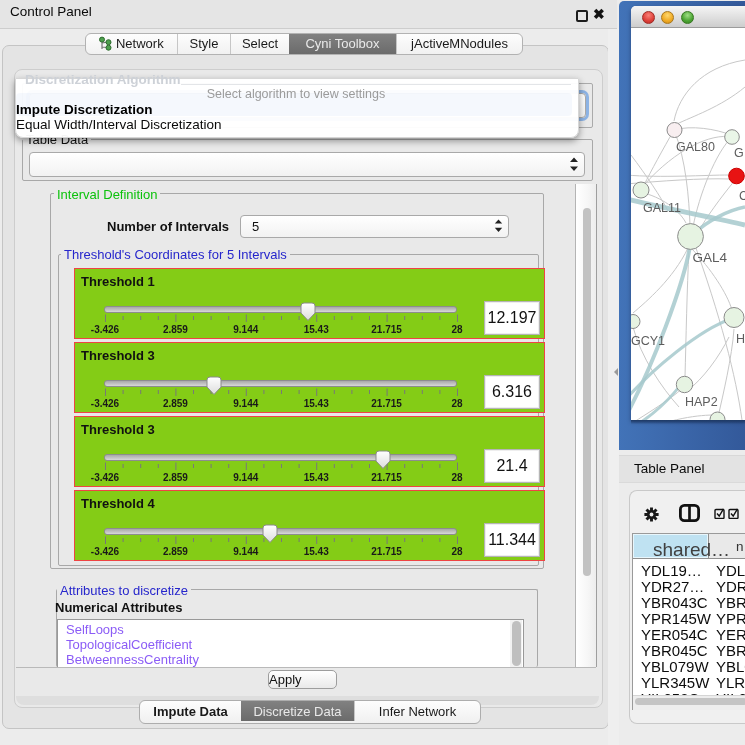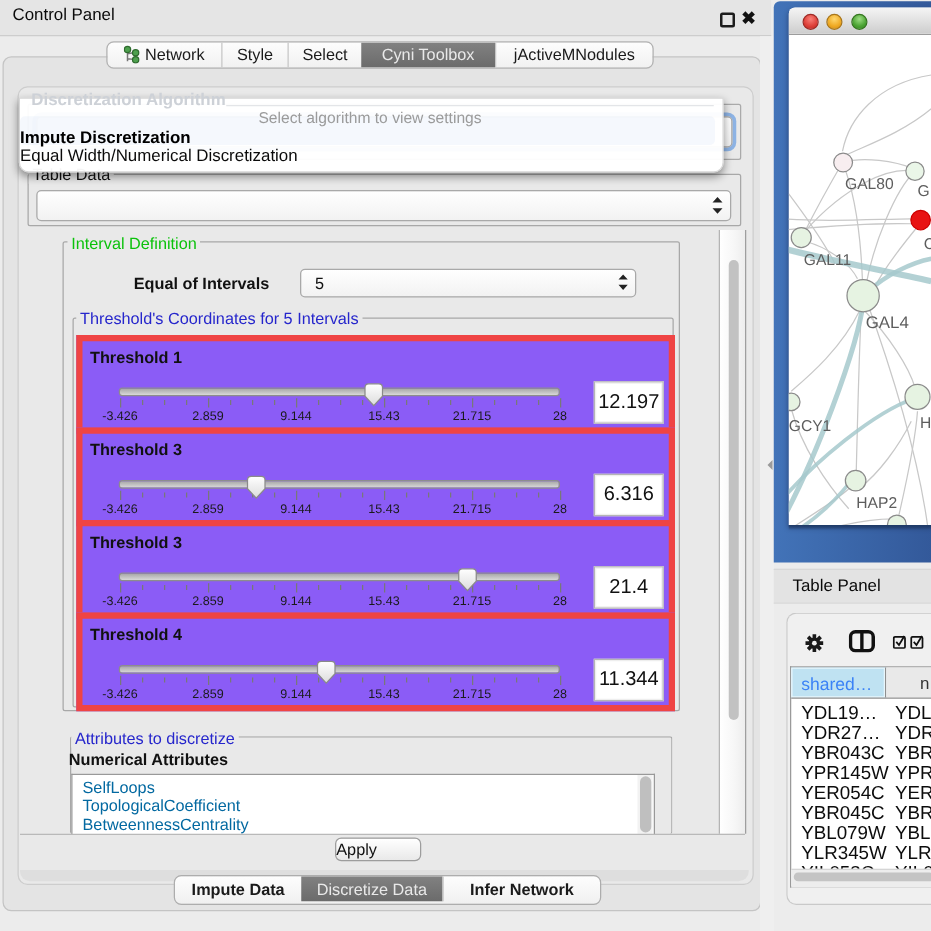--- a/index.html
+++ b/index.html
@@ -4,27 +4,27 @@
 body{width:745px;height:745px;position:relative;overflow:hidden;background:#ececec;
   font-family:"Liberation Sans",sans-serif;-webkit-font-smoothing:antialiased}
 .a{position:absolute}
 .grp{position:absolute;border:1px solid #a8a8a8;border-radius:2px}
 .gt{position:absolute;font-size:13px;background:#e9e9e9;padding:0 3px;white-space:nowrap}
 .tab{display:inline-block;text-align:center;font-size:13px;line-height:20px;height:20px;vertical-align:top;color:#1a1a1a}
 .sep{border-left:1px solid #c6c6c6}
 .dark{background:linear-gradient(#818181,#6b6b6b);color:#e9e9e9}
 .combo{position:absolute;background:linear-gradient(#ffffff,#f2f2f2);border:1px solid #a9a9a9;border-radius:4px;
   font-size:13px;color:#111}
-.tpanel{position:absolute;left:61px;width:469px;height:69px;border:5px solid #ef4444;background:#8b5cf6}
+.tpanel{position:absolute;left:74px;width:469px;height:69px;border:1px solid #ef4444;background:#84cc16}
 .tlabel{position:absolute;left:6px;top:5px;font-weight:bold;font-size:13px;color:#111}
 .track{position:absolute;left:29px;top:37px;width:351px;height:5px;border-radius:3px;
   background:linear-gradient(#a8a8a8,#d8d8d8);border:1px solid #8d8d8d}
 .vbox{position:absolute;left:409px;top:32px;width:54px;height:32px;background:#fff;border:1px solid #b5b5b5;
   box-shadow:inset 0 0 0 1px #eee;font-size:16px;color:#111;text-align:center;line-height:32px}
-.tl{position:absolute;top:55px;width:60px;margin-left:-30px;text-align:center;font-size:10px;font-weight:normal;color:#1a1a1a}
+.tl{position:absolute;top:55px;width:60px;margin-left:-30px;text-align:center;font-size:10px;font-weight:bold;color:#1a1a1a}
 .row{position:absolute;left:8px;width:110px;font-size:15px;color:#0c0c0c;white-space:nowrap}
 </style></head><body>
 <div class="a" style="left:0;top:0;width:617px;height:28px;background:#e5e5e5;border-bottom:1px solid #cdcdcd"></div>
 <div class="a" style="left:10px;top:4px;font-size:13.5px;color:#0a0a0a">Control Panel</div>
 <div class="a" style="left:576px;top:10px;width:8px;height:8px;border:2px solid #1c1c1c;border-radius:2px"></div>
 <div class="a" style="left:593px;top:6px;font-size:14px;font-weight:bold;color:#111">✖</div>
 <div class="a" style="left:2px;top:45px;width:605px;height:682px;background:#e4e4e4;border:1px solid #c4c4c4;border-radius:7px"></div>
 <div class="a" style="left:14px;top:69px;width:587px;height:637px;background:#e9e9e9;border:1px solid #cdcdcd;border-radius:8px"></div>
 <div class="a" style="left:16px;top:696px;width:583px;height:9px;background:#dedede;border-radius:0 0 8px 8px"></div>
 <div class="a" style="left:85px;top:33px;height:20px;border:1px solid #b2b2b2;border-radius:6px;background:linear-gradient(#fdfdfd,#f1f1f1);overflow:hidden;white-space:nowrap">
@@ -41,24 +41,24 @@
 <div class="a combo" style="left:29px;top:152px;width:554px;height:23px;line-height:23px">
 <svg class="a" style="right:5px;top:4px" width="10" height="15" viewBox="0 0 10 15">
       <path d="M1,5 L5,0.5 L9,5 Z M1,9.5 L5,14 L9,9.5 Z" fill="#222"></path>
     </svg></div>
 <div class="a" style="left:15px;top:78px;width:562px;height:58px;background:rgba(255,255,255,.96);border:1px solid #d6d6d6;border-radius:1px 1px 8px 8px;box-shadow:0 3px 7px rgba(0,0,0,.4)"></div>
 <div class="a" style="left:25px;top:72px;font-size:13.5px;font-weight:bold;color:#cdd1d7">Discretization Algorithm</div>
 <div class="a" style="left:181px;top:84px;width:390px;border-top:1px solid #e3e5e8"></div>
 <div class="a" style="left:16px;top:93px;width:556px;height:23px;background:rgba(140,180,235,.09);border-radius:4px"></div>
 <div class="a" style="left:15px;top:78px;width:562px;text-align:center;font-size:12.5px;color:#9b9b9b;padding-top:9px">Select algorithm to view settings</div>
 <div class="a" style="left:16px;top:102px;font-size:13.5px;font-weight:bold;color:#000">Impute Discretization</div>
-<div class="a" style="left:16px;top:117px;font-size:13.5px;color:#0a0a0a">Equal Width/Numerical Discretization</div>
+<div class="a" style="left:16px;top:117px;font-size:13.5px;color:#0a0a0a">Equal Width/Interval Discretization</div>
 <div class="grp" style="left:50px;top:193px;width:492px;height:374px"></div>
 <div class="gt" style="left:54px;top:187px;color:#0bc20b">Interval Definition</div>
-<div class="a" style="left:107px;top:219px;font-size:13px;font-weight:bold;color:#111">Equal of Intervals</div>
+<div class="a" style="left:107px;top:219px;font-size:13px;font-weight:bold;color:#111">Number of Intervals</div>
 <div class="a combo" style="left:240px;top:215px;width:267px;height:21px;line-height:21px"><span style="padding-left:11px">5</span>
 <svg class="a" style="right:5px;top:3px" width="9" height="14" viewBox="0 0 9 14">
       <path d="M0.8,4.6 L4.5,0.5 L8.2,4.6 Z M0.8,8.8 L4.5,13 L8.2,8.8 Z" fill="#222"></path>
     </svg></div>
 <div class="grp" style="left:58px;top:254px;width:479px;height:310px"></div>
 <div class="gt" style="left:61px;top:247px;color:#2626cc">Threshold's Coordinates for 5 Intervals</div>
 <svg style="position:absolute;width:0;height:0">
     <defs>
 <g id="tk">
         <path d="M0.5,0.5V8M18.1,2V6M35.7,2V6M53.3,2V6M70.9,0.5V8M88.5,2V6M106.1,2V6M123.7,2V6M141.3,0.5V8M158.9,2V6M176.5,2V6M194.1,2V6M211.7,0.5V8M229.3,2V6M246.9,2V6M264.5,2V6M282.1,0.5V8M299.7,2V6M317.3,2V6M334.9,2V6M352.5,0.5V8" stroke="#787878" stroke-width="1" fill="none"></path>
@@ -136,31 +136,31 @@
 <div class="tl" style="left:311.6px">21.715</div>
 <div class="tl" style="left:382.0px">28</div>
 <svg class="a" style="left:187.4px;top:33px;width:16px;height:20px" viewBox="0 0 16 20">
       <use href="#th"></use>
     </svg>
 <div class="vbox">11.344</div>
 </div>
 <div class="grp" style="left:56px;top:589px;width:480px;height:77px;border-bottom:none"></div>
 <div class="gt" style="left:57px;top:583px;color:#2626cc">Attributes to discretize</div>
 <div class="a" style="left:55px;top:600px;font-size:13px;font-weight:bold;color:#111">Numerical Attributes</div>
-<div class="a" style="left:57px;top:619px;width:465px;height:48px;background:#fff;border:1px solid #999;border-bottom:none;font-size:13px;color:#0369a1">
+<div class="a" style="left:57px;top:619px;width:465px;height:48px;background:#fff;border:1px solid #999;border-bottom:none;font-size:13px;color:#8b5cf6">
 <div style="padding:2px 0 0 8px;line-height:15px">SelfLoops<br>TopologicalCoefficient<br>BetweennessCentrality</div>
 <div class="a" style="right:1px;top:0;width:12px;height:47px;background:#f2f2f2"></div>
 <div class="a" style="right:2px;top:1px;width:9px;height:45px;background:#bfbfbf;border-radius:5px"></div>
 </div>
 <div class="a" style="left:575px;top:184px;width:20px;height:483px;background:linear-gradient(90deg,#ffffff,#f6f6f6 60%,#ededed);border-left:1px solid #b4b4b4;border-right:1px solid #9e9e9e"></div>
 <div class="a" style="left:583px;top:208px;width:8px;height:368px;background:#c2c2c2;border-radius:4px"></div>
 <div class="a" style="left:16px;top:667px;width:580px;border-top:1px solid #b9b9b9"></div>
 <div class="a" style="left:268px;top:670px;width:67px;height:17px;background:linear-gradient(#fff,#e9e9e9);border:1px solid #9d9d9d;border-radius:5px;font-size:13px;line-height:17px;color:#111">Apply</div>
 <div class="a" style="left:139px;top:700px;height:22px;border:1px solid #adadad;border-radius:6px;background:linear-gradient(#fdfdfd,#f0f0f0);overflow:hidden;white-space:nowrap">
-<span class="tab" style="width:101px;line-height:22px;font-weight:bold">Impute Data</span><span class="tab dark" style="width:113px;line-height:22px">Discretize Data</span><span class="tab sep" style="width:125px;line-height:22px;font-weight:bold">Infer Network</span></div>
+<span class="tab" style="width:101px;line-height:22px;font-weight:bold">Impute Data</span><span class="tab dark" style="width:113px;line-height:22px">Discretize Data</span><span class="tab sep" style="width:125px;line-height:22px;font-weight:normal">Infer Network</span></div>
 <div class="a" style="left:608px;top:29px;width:11px;height:716px;background:#efefef"></div>
 <div class="a" style="left:614px;top:368px;width:0;height:0;border-top:4px solid transparent;border-bottom:4px solid transparent;border-right:4px solid #9a9a9a"></div>
 <div class="a" style="left:619px;top:1px;width:126px;height:449px;background:linear-gradient(90deg,#4273b8,#33599a);border-radius:5px 0 0 0"></div>
 <div class="a" style="left:631px;top:6px;width:114px;height:414px;background:#fff;border-radius:5px 0 0 0;box-shadow:0 2px 4px rgba(0,0,30,.35)"></div>
 <div class="a" style="left:631px;top:6px;width:114px;height:21px;background:linear-gradient(#f5f5f5,#cdcdcd);border-bottom:1px solid #9c9c9c;border-radius:5px 0 0 0"></div>
 <div class="a" style="left:642px;top:11px;width:11px;height:11px;border-radius:50%;background:radial-gradient(circle at 50% 30%,#f98078,#dd3f38 60%,#b52c26);border:0.5px solid #9e2b26"></div>
 <div class="a" style="left:661px;top:11px;width:11px;height:11px;border-radius:50%;background:radial-gradient(circle at 50% 30%,#ffd76e,#efa922 60%,#c8871a);border:0.5px solid #a8761b"></div>
 <div class="a" style="left:681px;top:11px;width:11px;height:11px;border-radius:50%;background:radial-gradient(circle at 50% 30%,#9ede84,#4aa332 60%,#3a8427);border:0.5px solid #35761f"></div>
 <svg class="a" style="left:631px;top:27px" width="114" height="393" viewBox="0 0 114 393">
 <g fill="none" stroke="#c8c8c8" stroke-width="1">
@@ -235,21 +235,21 @@
 <g fill="none" stroke="#111" stroke-width="1.4">
 <rect x="1" y="1.5" width="9" height="9" rx="1"></rect>
 <rect x="15" y="1.5" width="9" height="9" rx="1"></rect>
 <path d="M3,5.5 L5.2,8 L9.5,0.8 M17,5.5 L19.2,8 L23.5,0.8"></path>
 </g>
   </svg>
 <div class="a" style="left:632px;top:533px;width:113px;height:175px;background:#fff;border:1px solid #9a9a9a;border-right:none">
 <div class="a" style="left:0;top:0;width:75px;height:24px;background:#bfe2f2;border-right:1px solid #8f8f8f;box-shadow:inset 0 0 0 1px #e8f6fc"></div>
 <div class="a" style="left:76px;top:0;width:37px;height:24px;background:#e9e9e9"></div>
 <div class="a" style="left:0;top:24px;width:113px;border-top:1px solid #909090"></div>
-<div class="a" style="left:8px;top:5px;font-size:14px;color:#3b82f6">shared…</div>
+<div class="a" style="left:20px;top:5px;font-size:19px;color:#404040">shared…</div>
 <div class="a" style="left:103px;top:5px;font-size:13.5px;color:#333">n</div>
 <div class="row" style="top:28px">YDL19…</div>
     <div class="row" style="left:83px;top:28px">YDL1</div>
 <div class="row" style="top:44px">YDR27…</div>
     <div class="row" style="left:83px;top:44px">YDR2</div>
 <div class="row" style="top:60px">YBR043C</div>
     <div class="row" style="left:83px;top:60px">YBR0</div>
 <div class="row" style="top:76px">YPR145W</div>
     <div class="row" style="left:83px;top:76px">YPR1</div>
 <div class="row" style="top:92px">YER054C</div>

